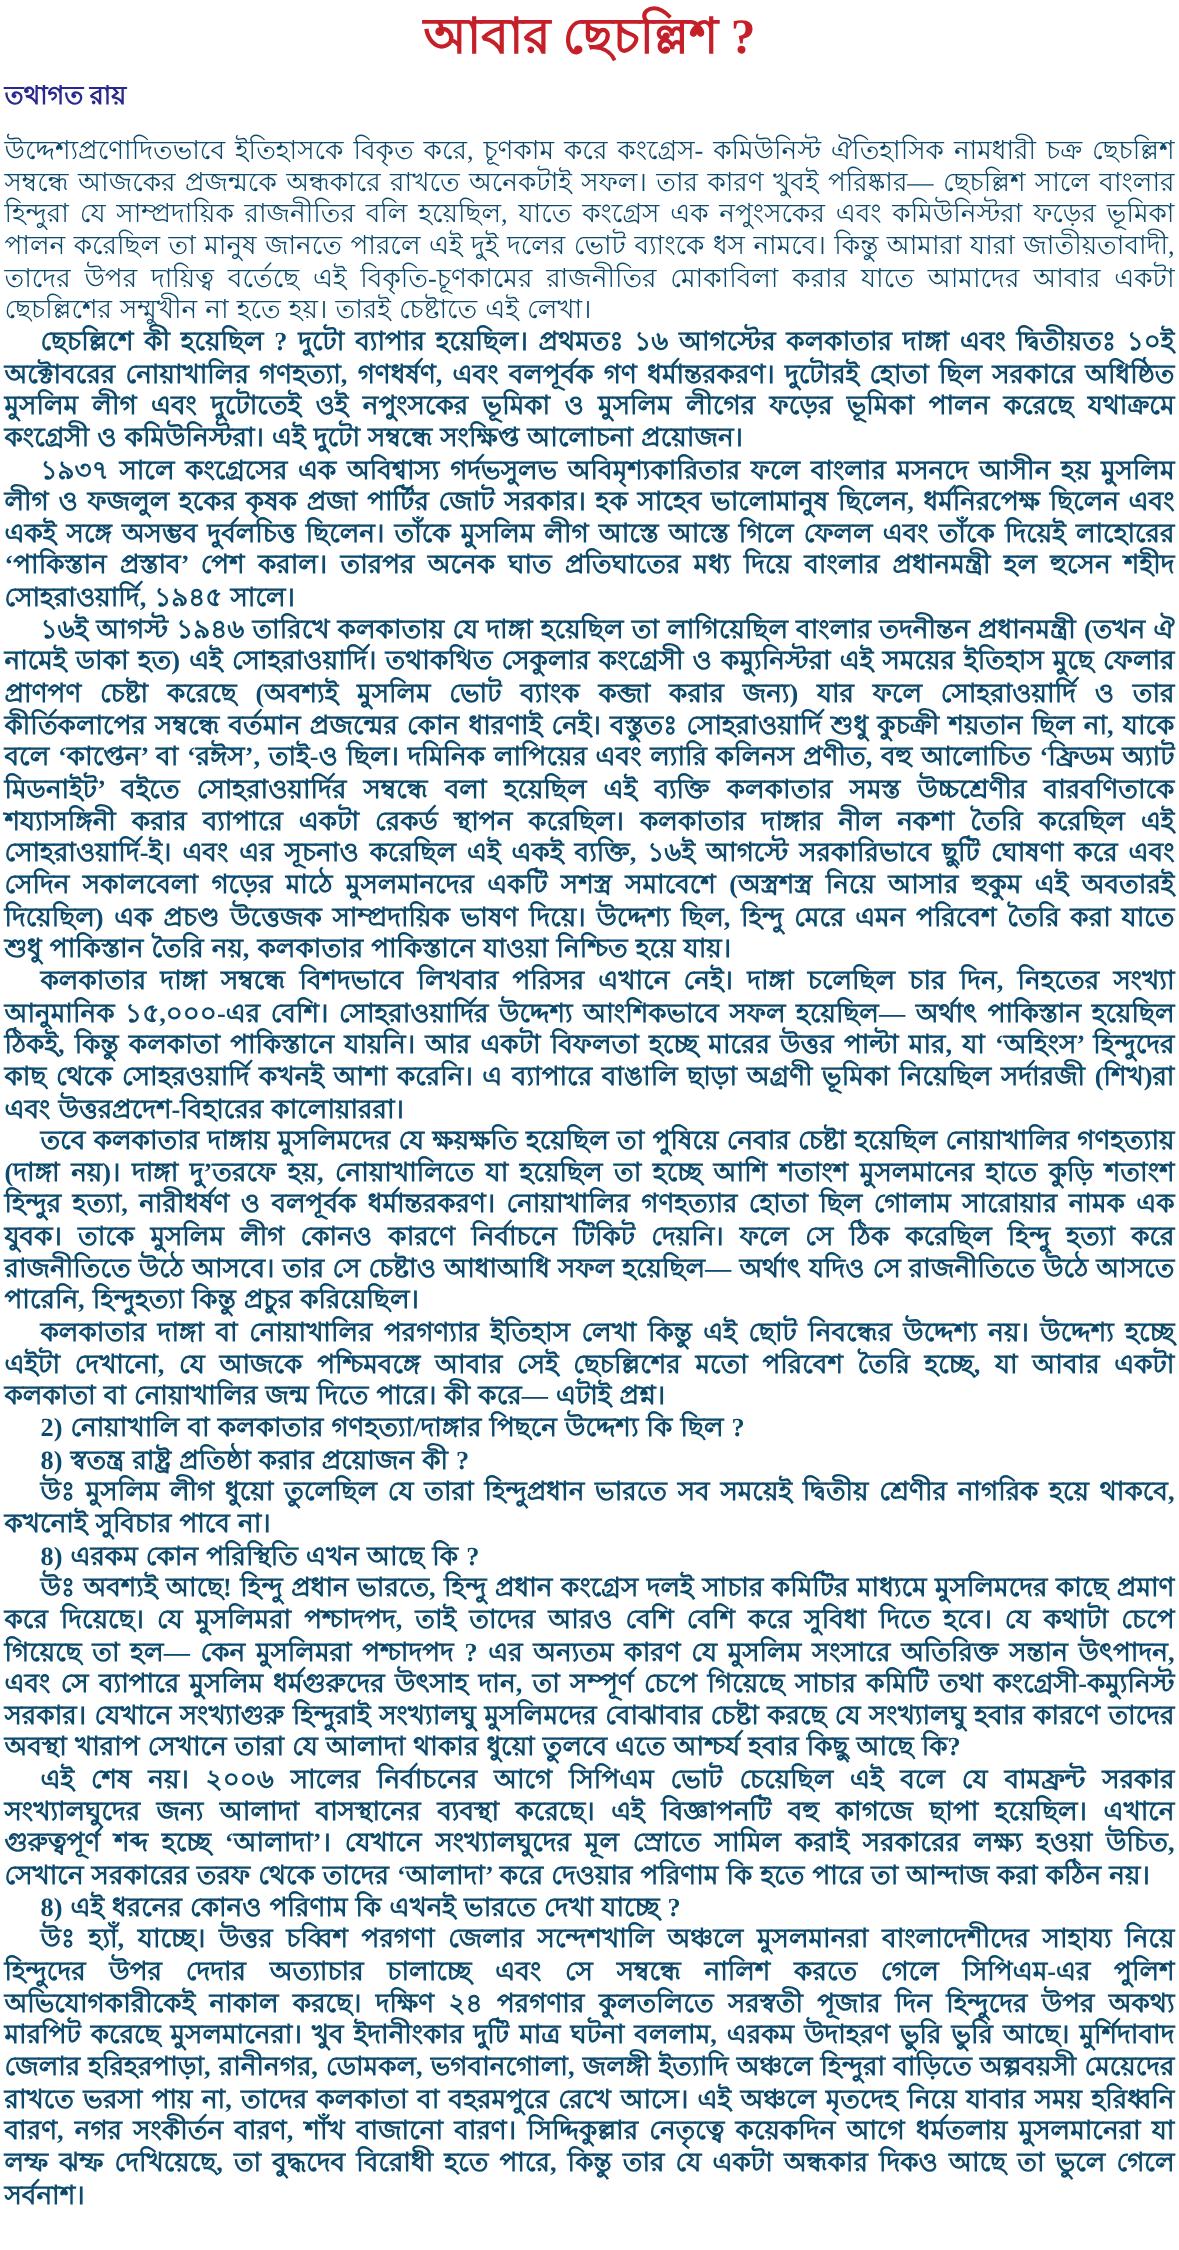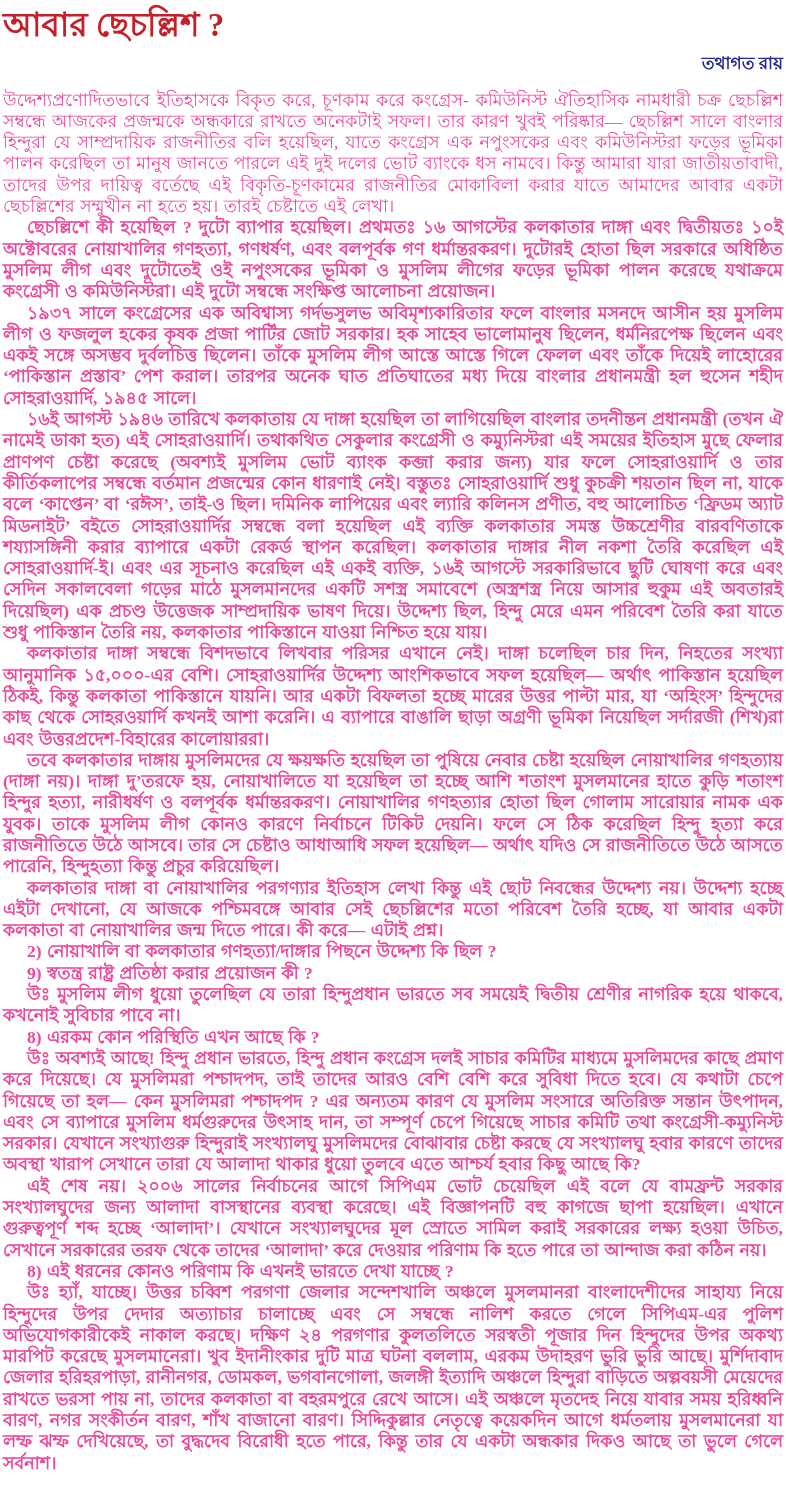--- a/index.html
+++ b/index.html
@@ -12,42 +12,43 @@
     min-height: 1500px;
     font-family: "Liberation Serif", "DejaVu Sans", serif;
     color: #141414;
   }
   .page {
     padding: 4px 3px 10px 3px;
     box-sizing: border-box;
   }
   .title {
     margin: 2px 0 4px 0;
+    text-align: center;
     font-size: 33px;
     line-height: 1.2;
     font-weight: bold;
     color: #c5202a;
     font-family: Liberation Serif, serif;
   }
   .author {
     margin: 0 0 12px 0;
-    text-align: right;
+    text-align: left;
     font-size: 17px;
     font-weight: bold;
     color: #28288e;
   }
   .article-body {
     width: 100%;
   }
   .para {
     margin: 0;
     font-size: 17.5px;
     line-height: 21.3px;
     text-align: justify;
-    color: #ec4899;
+    color: #0c4a6e;
     word-spacing: 1px;
   }
   .para.indent {
     text-indent: 24px;
     font-weight: bold;
   }
 </style>
 </head>
 <body>
 
@@ -56,21 +57,21 @@
   <div class="author">তথাগত রায়</div>
   <div class="article-body">
       <p class="para">উদ্দেশ্যপ্রণোদিতভাবে ইতিহাসকে বিকৃত করে, চূণকাম করে কংগ্রেস- কমিউনিস্ট ঐতিহাসিক নামধারী চক্র ছেচল্লিশ সম্বন্ধে আজকের প্রজন্মকে অন্ধকারে রাখতে অনেকটাই সফল। তার কারণ খুবই পরিষ্কার— ছেচল্লিশ সালে বাংলার হিন্দুরা যে সাম্প্রদায়িক রাজনীতির বলি হয়েছিল, যাতে কংগ্রেস এক নপুংসকের এবং কমিউনিস্টরা ফড়ের ভূমিকা পালন করেছিল তা মানুষ জানতে পারলে এই দুই দলের ভোট ব্যাংকে ধস নামবে। কিন্তু আমারা যারা জাতীয়তাবাদী, তাদের উপর দায়িত্ব বর্তেছে এই বিকৃতি-চূণকামের রাজনীতির মোকাবিলা করার যাতে আমাদের আবার একটা ছেচল্লিশের সম্মুখীন না হতে হয়। তারই চেষ্টাতে এই লেখা।</p>
       <p class="para indent">ছেচল্লিশে কী হয়েছিল ? দুটো ব্যাপার হয়েছিল। প্রথমতঃ ১৬ আগস্টের কলকাতার দাঙ্গা এবং দ্বিতীয়তঃ ১০ই অক্টোবরের নোয়াখালির গণহত্যা, গণধর্ষণ, এবং বলপূর্বক গণ ধর্মান্তরকরণ। দুটোরই হোতা ছিল সরকারে অধিষ্ঠিত মুসলিম লীগ এবং দুটোতেই ওই নপুংসকের ভূমিকা ও মুসলিম লীগের ফড়ের ভূমিকা পালন করেছে যথাক্রমে কংগ্রেসী ও কমিউনিস্টরা। এই দুটো সম্বন্ধে সংক্ষিপ্ত আলোচনা প্রয়োজন।</p>
       <p class="para indent">১৯৩৭ সালে কংগ্রেসের এক অবিশ্বাস্য গর্দভসুলভ অবিমৃশ্যকারিতার ফলে বাংলার মসনদে আসীন হয় মুসলিম লীগ ও ফজলুল হকের কৃষক প্রজা পার্টির জোট সরকার। হক সাহেব ভালোমানুষ ছিলেন, ধর্মনিরপেক্ষ ছিলেন এবং একই সঙ্গে অসম্ভব দুর্বলচিত্ত ছিলেন। তাঁকে মুসলিম লীগ আস্তে আস্তে গিলে ফেলল এবং তাঁকে দিয়েই লাহোরের ‘পাকিস্তান প্রস্তাব’ পেশ করাল। তারপর অনেক ঘাত প্রতিঘাতের মধ্য দিয়ে বাংলার প্রধানমন্ত্রী হল হুসেন শহীদ সোহরাওয়ার্দি, ১৯৪৫ সালে।</p>
       <p class="para indent">১৬ই আগস্ট ১৯৪৬ তারিখে কলকাতায় যে দাঙ্গা হয়েছিল তা লাগিয়েছিল বাংলার তদনীন্তন প্রধানমন্ত্রী (তখন ঐ নামেই ডাকা হত) এই সোহরাওয়ার্দি। তথাকথিত সেকুলার কংগ্রেসী ও কম্যুনিস্টরা এই সময়ের ইতিহাস মুছে ফেলার প্রাণপণ চেষ্টা করেছে (অবশ্যই মুসলিম ভোট ব্যাংক কব্জা করার জন্য) যার ফলে সোহরাওয়ার্দি ও তার কীর্তিকলাপের সম্বন্ধে বর্তমান প্রজন্মের কোন ধারণাই নেই। বস্তুতঃ সোহরাওয়ার্দি শুধু কুচক্রী শয়তান ছিল না, যাকে বলে ‘কাপ্তেন’ বা ‘রঈস’, তাই-ও ছিল। দমিনিক লাপিয়ের এবং ল্যারি কলিনস প্রণীত, বহু আলোচিত ‘ফ্রিডম অ্যাট মিডনাইট’ বইতে সোহরাওয়ার্দির সম্বন্ধে বলা হয়েছিল এই ব্যক্তি কলকাতার সমস্ত উচ্চশ্রেণীর বারবণিতাকে শয্যাসঙ্গিনী করার ব্যাপারে একটা রেকর্ড স্থাপন করেছিল। কলকাতার দাঙ্গার নীল নকশা তৈরি করেছিল এই সোহরাওয়ার্দি-ই। এবং এর সূচনাও করেছিল এই একই ব্যক্তি, ১৬ই আগস্টে সরকারিভাবে ছুটি ঘোষণা করে এবং সেদিন সকালবেলা গড়ের মাঠে মুসলমানদের একটি সশস্ত্র সমাবেশে (অস্ত্রশস্ত্র নিয়ে আসার হুকুম এই অবতারই দিয়েছিল) এক প্রচণ্ড উত্তেজক সাম্প্রদায়িক ভাষণ দিয়ে। উদ্দেশ্য ছিল, হিন্দু মেরে এমন পরিবেশ তৈরি করা যাতে শুধু পাকিস্তান তৈরি নয়, কলকাতার পাকিস্তানে যাওয়া নিশ্চিত হয়ে যায়।</p>
       <p class="para indent">কলকাতার দাঙ্গা সম্বন্ধে বিশদভাবে লিখবার পরিসর এখানে নেই। দাঙ্গা চলেছিল চার দিন, নিহতের সংখ্যা আনুমানিক ১৫,০০০-এর বেশি। সোহরাওয়ার্দির উদ্দেশ্য আংশিকভাবে সফল হয়েছিল— অর্থাৎ পাকিস্তান হয়েছিল ঠিকই, কিন্তু কলকাতা পাকিস্তানে যায়নি। আর একটা বিফলতা হচ্ছে মারের উত্তর পাল্টা মার, যা ‘অহিংস’ হিন্দুদের কাছ থেকে সোহরওয়ার্দি কখনই আশা করেনি। এ ব্যাপারে বাঙালি ছাড়া অগ্রণী ভূমিকা নিয়েছিল সর্দারজী (শিখ)রা এবং উত্তরপ্রদেশ-বিহারের কালোয়াররা।</p>
       <p class="para indent">তবে কলকাতার দাঙ্গায় মুসলিমদের যে ক্ষয়ক্ষতি হয়েছিল তা পুষিয়ে নেবার চেষ্টা হয়েছিল নোয়াখালির গণহত্যায় (দাঙ্গা নয়)। দাঙ্গা দু’তরফে হয়, নোয়াখালিতে যা হয়েছিল তা হচ্ছে আশি শতাংশ মুসলমানের হাতে কুড়ি শতাংশ হিন্দুর হত্যা, নারীধর্ষণ ও বলপূর্বক ধর্মান্তরকরণ। নোয়াখালির গণহত্যার হোতা ছিল গোলাম সারোয়ার নামক এক যুবক। তাকে মুসলিম লীগ কোনও কারণে নির্বাচনে টিকিট দেয়নি। ফলে সে ঠিক করেছিল হিন্দু হত্যা করে রাজনীতিতে উঠে আসবে। তার সে চেষ্টাও আধাআধি সফল হয়েছিল— অর্থাৎ যদিও সে রাজনীতিতে উঠে আসতে পারেনি, হিন্দুহত্যা কিন্তু প্রচুর করিয়েছিল।</p>
       <p class="para indent">কলকাতার দাঙ্গা বা নোয়াখালির পরগণ্যার ইতিহাস লেখা কিন্তু এই ছোট নিবন্ধের উদ্দেশ্য নয়। উদ্দেশ্য হচ্ছে এইটা দেখানো, যে আজকে পশ্চিমবঙ্গে আবার সেই ছেচল্লিশের মতো পরিবেশ তৈরি হচ্ছে, যা আবার একটা কলকাতা বা নোয়াখালির জন্ম দিতে পারে। কী করে— এটাই প্রশ্ন।</p>
       <p class="para indent">2) নোয়াখালি বা কলকাতার গণহত্যা/দাঙ্গার পিছনে উদ্দেশ্য কি ছিল ?</p>
-      <p class="para indent">9) স্বতন্ত্র রাষ্ট্র প্রতিষ্ঠা করার প্রয়োজন কী ?</p>
+      <p class="para indent">8) স্বতন্ত্র রাষ্ট্র প্রতিষ্ঠা করার প্রয়োজন কী ?</p>
       <p class="para indent">উঃ মুসলিম লীগ ধুয়ো তুলেছিল যে তারা হিন্দুপ্রধান ভারতে সব সময়েই দ্বিতীয় শ্রেণীর নাগরিক হয়ে থাকবে, কখনোই সুবিচার পাবে না।</p>
       <p class="para indent">8) এরকম কোন পরিস্থিতি এখন আছে কি ?</p>
       <p class="para indent">উঃ অবশ্যই আছে! হিন্দু প্রধান ভারতে, হিন্দু প্রধান কংগ্রেস দলই সাচার কমিটির মাধ্যমে মুসলিমদের কাছে প্রমাণ করে দিয়েছে। যে মুসলিমরা পশ্চাদপদ, তাই তাদের আরও বেশি বেশি করে সুবিধা দিতে হবে। যে কথাটা চেপে গিয়েছে তা হল— কেন মুসলিমরা পশ্চাদপদ ? এর অন্যতম কারণ যে মুসলিম সংসারে অতিরিক্ত সন্তান উৎপাদন, এবং সে ব্যাপারে মুসলিম ধর্মগুরুদের উৎসাহ দান, তা সম্পূর্ণ চেপে গিয়েছে সাচার কমিটি তথা কংগ্রেসী-কম্যুনিস্ট সরকার। যেখানে সংখ্যাগুরু হিন্দুরাই সংখ্যালঘু মুসলিমদের বোঝাবার চেষ্টা করছে যে সংখ্যালঘু হবার কারণে তাদের অবস্থা খারাপ সেখানে তারা যে আলাদা থাকার ধুয়ো তুলবে এতে আশ্চর্য হবার কিছু আছে কি?</p>
       <p class="para indent">এই শেষ নয়। ২০০৬ সালের নির্বাচনের আগে সিপিএম ভোট চেয়েছিল এই বলে যে বামফ্রন্ট সরকার সংখ্যালঘুদের জন্য আলাদা বাসস্থানের ব্যবস্থা করেছে। এই বিজ্ঞাপনটি বহু কাগজে ছাপা হয়েছিল। এখানে গুরুত্বপূর্ণ শব্দ হচ্ছে ‘আলাদা’। যেখানে সংখ্যালঘুদের মূল স্রোতে সামিল করাই সরকারের লক্ষ্য হওয়া উচিত, সেখানে সরকারের তরফ থেকে তাদের ‘আলাদা’ করে দেওয়ার পরিণাম কি হতে পারে তা আন্দাজ করা কঠিন নয়।</p>
       <p class="para indent">8) এই ধরনের কোনও পরিণাম কি এখনই ভারতে দেখা যাচ্ছে ?</p>
       <p class="para indent">উঃ হ্যাঁ, যাচ্ছে। উত্তর চব্বিশ পরগণা জেলার সন্দেশখালি অঞ্চলে মুসলমানরা বাংলাদেশীদের সাহায্য নিয়ে হিন্দুদের উপর দেদার অত্যাচার চালাচ্ছে এবং সে সম্বন্ধে নালিশ করতে গেলে সিপিএম-এর পুলিশ অভিযোগকারীকেই নাকাল করছে। দক্ষিণ ২৪ পরগণার কুলতলিতে সরস্বতী পূজার দিন হিন্দুদের উপর অকথ্য মারপিট করেছে মুসলমানেরা। খুব ইদানীংকার দুটি মাত্র ঘটনা বললাম, এরকম উদাহরণ ভুরি ভুরি আছে। মুর্শিদাবাদ জেলার হরিহরপাড়া, রানীনগর, ডোমকল, ভগবানগোলা, জলঙ্গী ইত্যাদি অঞ্চলে হিন্দুরা বাড়িতে অল্পবয়সী মেয়েদের রাখতে ভরসা পায় না, তাদের কলকাতা বা বহরমপুরে রেখে আসে। এই অঞ্চলে মৃতদেহ নিয়ে যাবার সময় হরিধ্বনি বারণ, নগর সংকীর্তন বারণ, শাঁখ বাজানো বারণ। সিদ্দিকুল্লার নেতৃত্বে কয়েকদিন আগে ধর্মতলায় মুসলমানেরা যা লম্ফ ঝম্ফ দেখিয়েছে, তা বুদ্ধদেব বিরোধী হতে পারে, কিন্তু তার যে একটা অন্ধকার দিকও আছে তা ভুলে গেলে সর্বনাশ।</p>
     </div>
 </div>
 
 </body></html>

